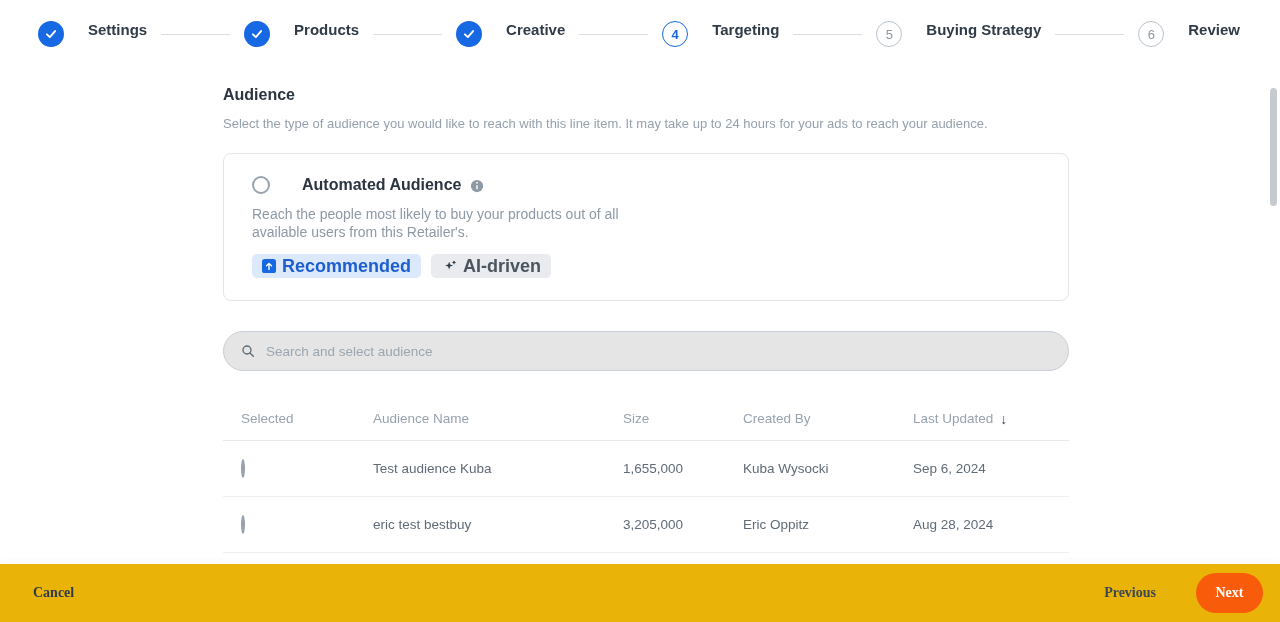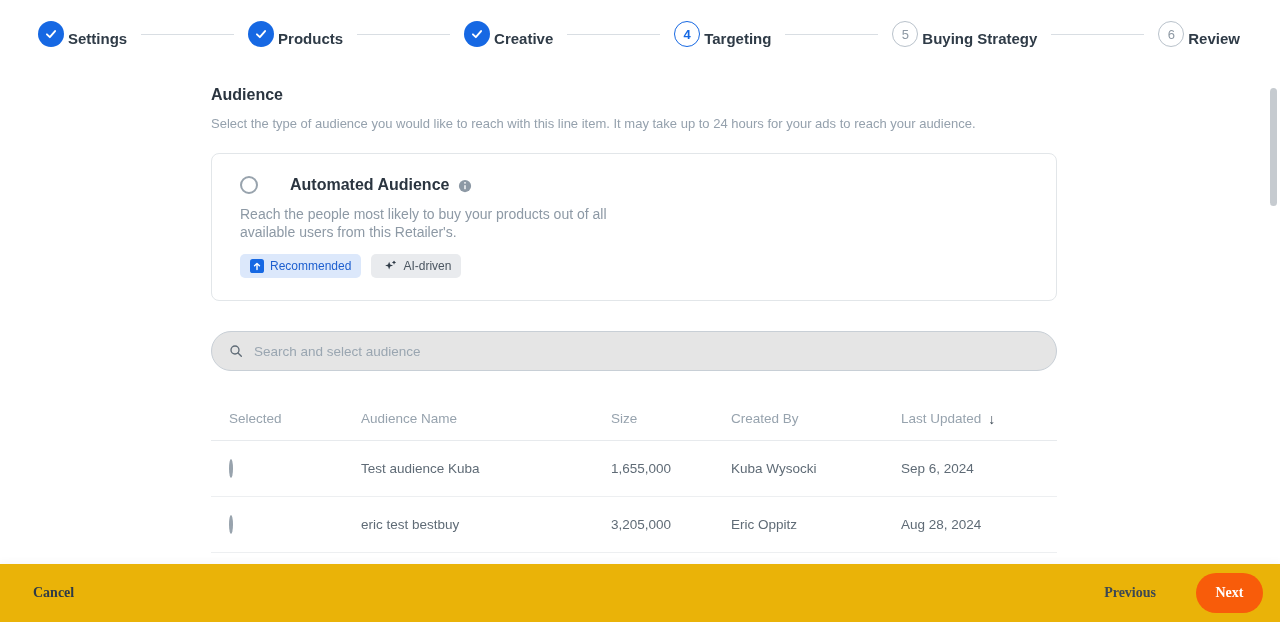--- a/index.html
+++ b/index.html
@@ -2,49 +2,49 @@
 <html><head>
 <meta charset="utf-8">
 <style>
   * { margin:0; padding:0; box-sizing:border-box; }
   html,body { width:1280px; height:622px; background:#ffffff; overflow:hidden;
               font-family:"Liberation Sans", sans-serif; color:#3c4854; }
   body { position:relative; }
 
   
   .stepper { display:flex; align-items:center; height:68px; padding:0 40px 0 38px; }
-  .step { display:flex; align-items:flex-end; gap:4px; flex:0 0 auto; cursor:pointer; }
+  .step { display:flex; align-items:flex-start; gap:24px; flex:0 0 auto; cursor:pointer; }
   .step-circle { width:26px; height:26px; border-radius:50%; display:flex;
                  align-items:center; justify-content:center; font-size:13px; flex:0 0 auto; }
   .step.done .step-circle { background:#1668E3; }
   .step.current .step-circle { border:1.5px solid #1668E3; color:#1668E3; font-weight:bold; background:#fff; }
   .step.upcoming .step-circle { border:1.5px solid #b9c2cb; color:#8d98a3; background:#fff; }
   .step-label { font-size:15px; font-weight:600; color:#2f3b47; white-space:nowrap; }
   .step-line { flex:1 1 auto; height:1px; background:#d9dee3; margin:0 14px; min-width:20px; }
 
   
-  .content { position:absolute; left:211px; top:86px; width:846px; }
+  .content { position:absolute; left:223px; top:86px; width:846px; }
   .audience-title { font-size:16px; font-weight:bold; color:#2b3540; }
   .audience-desc { margin-top:12px; font-size:13px; color:#95a1ad; }
 
   .cards { display:flex; gap:18px; margin-top:22px; }
   .card { flex:1; border:1px solid #e2e6e9; border-radius:8px; background:#fff;
           padding:22px 26px 22px 28px; min-height:145px; cursor:pointer; }
   .card.selected { border:1px solid #1668E3; }
   .card-head { display:flex; align-items:center; gap:32px; }
   .radio { width:18px; height:18px; border-radius:50%; border:2px solid #98a3ad;
            background:#fff; flex:0 0 auto; position:relative; cursor:pointer; }
   .radio.checked { border-color:#1668E3; }
   .radio.checked::after { content:""; position:absolute; inset:2px; border-radius:50%; background:#1668E3; }
   .card-title { font-size:16px; font-weight:bold; color:#2b3540; }
   .info-wrap { display:inline-flex; margin-left:4px; vertical-align:middle; }
   .card-desc { margin-top:11px; font-size:14px; color:#8d99a5; line-height:1.3; max-width:370px; }
   .badges { margin-top:13px; display:flex; gap:10px; }
   .badge { display:inline-flex; align-items:center; gap:6px; height:24px;
-           padding:0 10px; border-radius:5px; font-size:12px; font-weight:400; }
+           padding:0 10px; border-radius:5px; font-size:18px; font-weight:700; }
   .badge.blue { background:#dce8fb; color:#1d5fcf; }
   .badge.gray { background:#e9ebee; color:#4a5560;padding-left:12px; }
 
   
   .searchbar { margin-top:30px; height:40px; border:1px solid #c8cfd6; border-radius:20px;
                display:flex; align-items:center; padding:0 16px; gap:10px; background:#e5e5e5; }
   .searchbar input { border:none; outline:none; flex:1; font-size:13.5px;
                      color:#3c4854; font-family:inherit; background:transparent; }
   .searchbar input::placeholder { color:#9aa6b1; }
 

